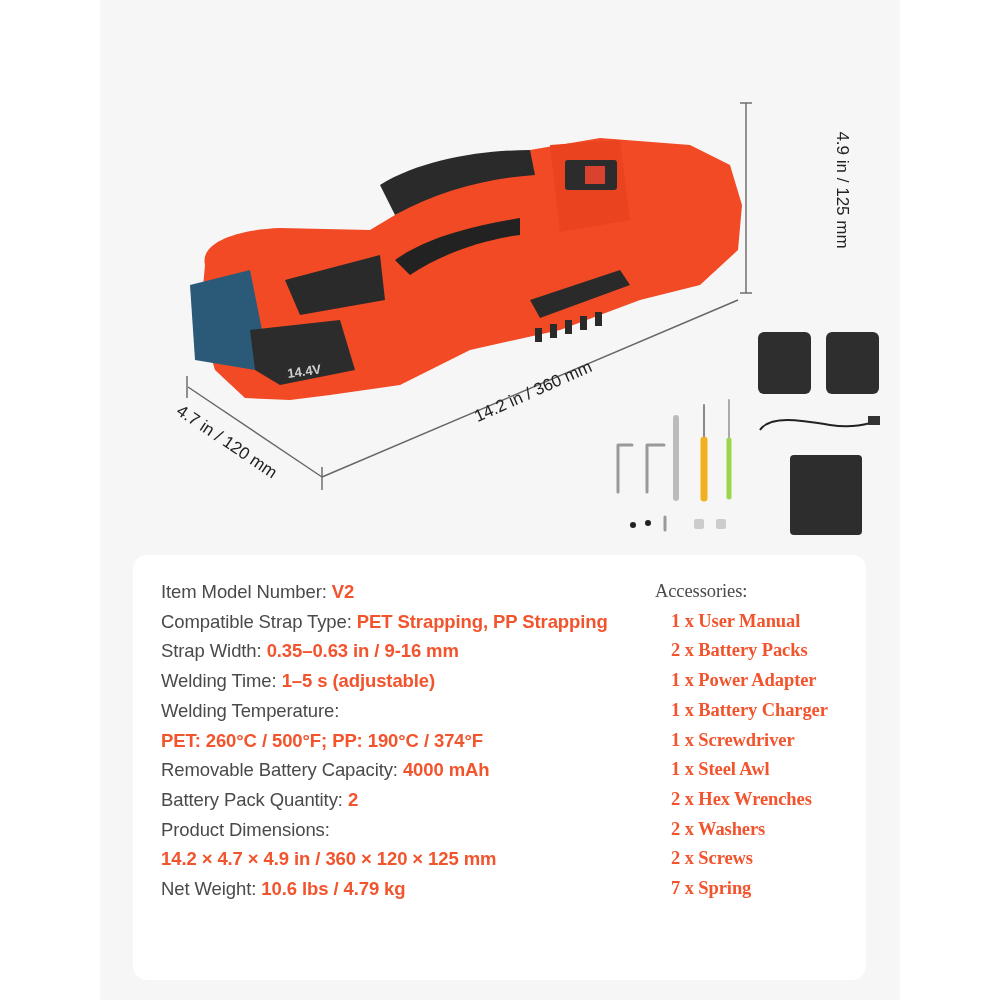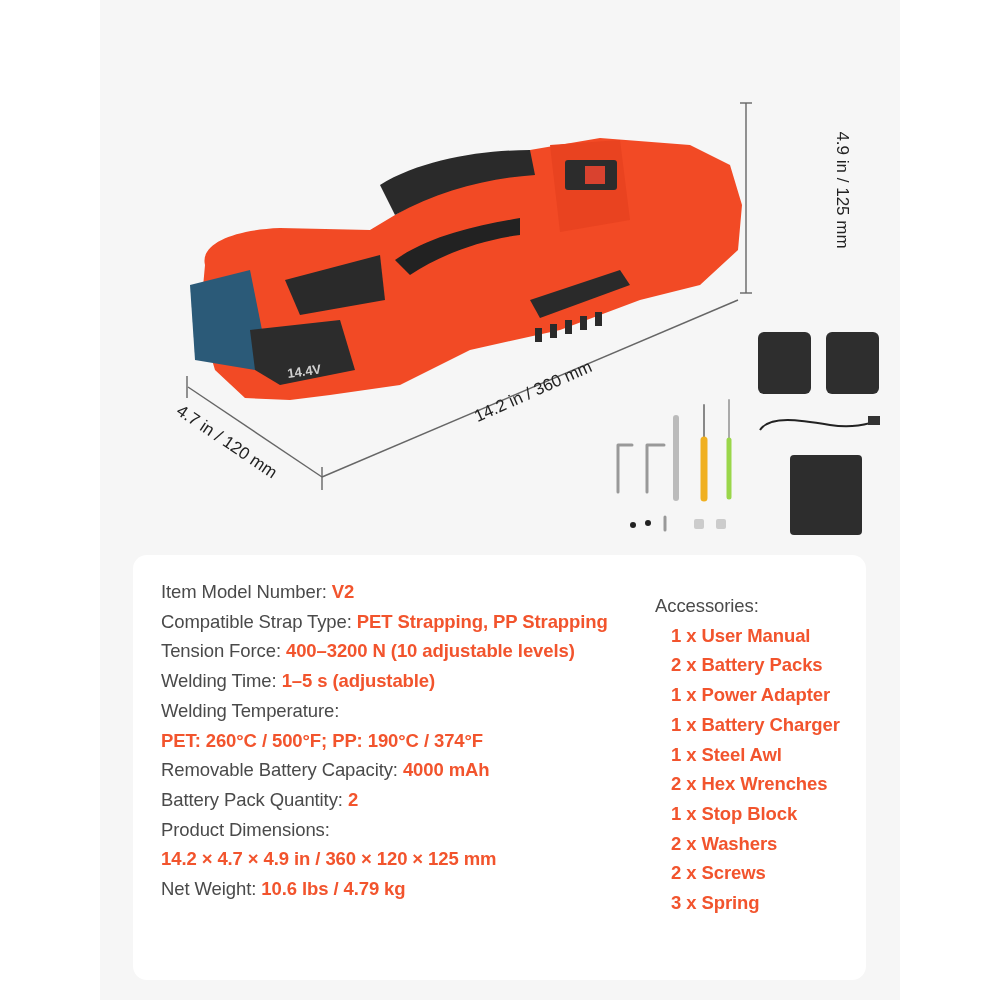--- a/index.html
+++ b/index.html
@@ -2,21 +2,21 @@
 <html><head>
 <meta charset="utf-8">
 <style>
   html, body { margin:0; padding:0; }
   body { width:1000px; height:1000px; background:#ffffff; position:relative; overflow:hidden; font-family:"Liberation Sans", sans-serif; }
   .panel { position:absolute; left:100px; top:0; width:800px; height:1000px; background:#f6f6f6; }
   .card { position:absolute; left:133px; top:555px; width:733px; height:425px; background:#ffffff; border-radius:14px; }
   .specs { position:absolute; left:28px; top:22px; }
   .row { font-size:18.5px; line-height:29.7px; color:#4a4a4a; white-space:nowrap; letter-spacing:-0.1px; }
   .val { color:#f2542d; font-weight:bold; }
-  .acc { position:absolute; left:522px; top:36px; }
+  .acc { position:absolute; left:522px; top:22px;font-family:Liberation Serif, serif; }
   .acc .row.item { color:#f2542d; font-weight:bold;margin-left:16px; }
   .dim { position:absolute; font-size:17px; color:#222; white-space:nowrap; }
   svg { position:absolute; left:0; top:0; }
 </style>
 </head>
 <body>
 
 <div class="panel">
 
   <svg width="800" height="560" viewBox="100 0 800 560">
@@ -82,37 +82,37 @@
 
   <div class="dim" style="left:683px; top:180px; transform:rotate(90deg); transform-origin:center;">4.9 in / 125 mm</div>
   <div class="dim" style="left:370px; top:382px; transform:rotate(-24deg);">14.2 in / 360 mm</div>
   <div class="dim" style="left:68px; top:432px; transform:rotate(34deg);">4.7 in / 120 mm</div>
 </div>
 
 <div class="card">
   <div class="specs">
     <div class="row"><span>Item Model Number: </span><span class="val">V2</span></div>
     <div class="row"><span>Compatible Strap Type: </span><span class="val">PET Strapping, PP Strapping</span></div>
-    <div class="row"><span>Tension Force: </span><span class="val">400–3200 N (10 adjustable levels)</span></div>
+    <div class="row"><span>Strap Width: </span><span class="val">0.35–0.63 in / 9-16 mm</span></div>
     <div class="row"><span>Welding Time: </span><span class="val">1–5 s (adjustable)</span></div>
     <div class="row"><span>Welding Temperature:</span></div>
     <div class="row"><span class="val">PET: 260°C / 500°F; PP: 190°C / 374°F</span></div>
     <div class="row"><span>Removable Battery Capacity:  </span><span class="val">4000 mAh</span></div>
     <div class="row"><span>Battery Pack Quantity:  </span><span class="val">2</span></div>
     <div class="row"><span>Product Dimensions:</span></div>
     <div class="row"><span class="val">14.2 × 4.7 × 4.9 in / 360 × 120 × 125 mm</span></div>
     <div class="row"><span>Net Weight: </span><span class="val">10.6 lbs / 4.79 kg</span></div>
   </div>
 
   <div class="acc">
     <div class="row">Accessories:</div>
     <div class="row item">1 x User Manual</div>
     <div class="row item">2 x Battery Packs</div>
     <div class="row item">1 x Power Adapter</div>
     <div class="row item">1 x Battery Charger</div>
+    <div class="row item">1 x Screwdriver</div>
     <div class="row item">1 x Steel Awl</div>
     <div class="row item">2 x Hex Wrenches</div>
-    <div class="row item">1 x Stop Block</div>
     <div class="row item">2 x Washers</div>
     <div class="row item">2 x Screws</div>
-    <div class="row item">3 x Spring</div>
+    <div class="row item">7 x Spring</div>
   </div>
 </div>
 
 </body></html>

